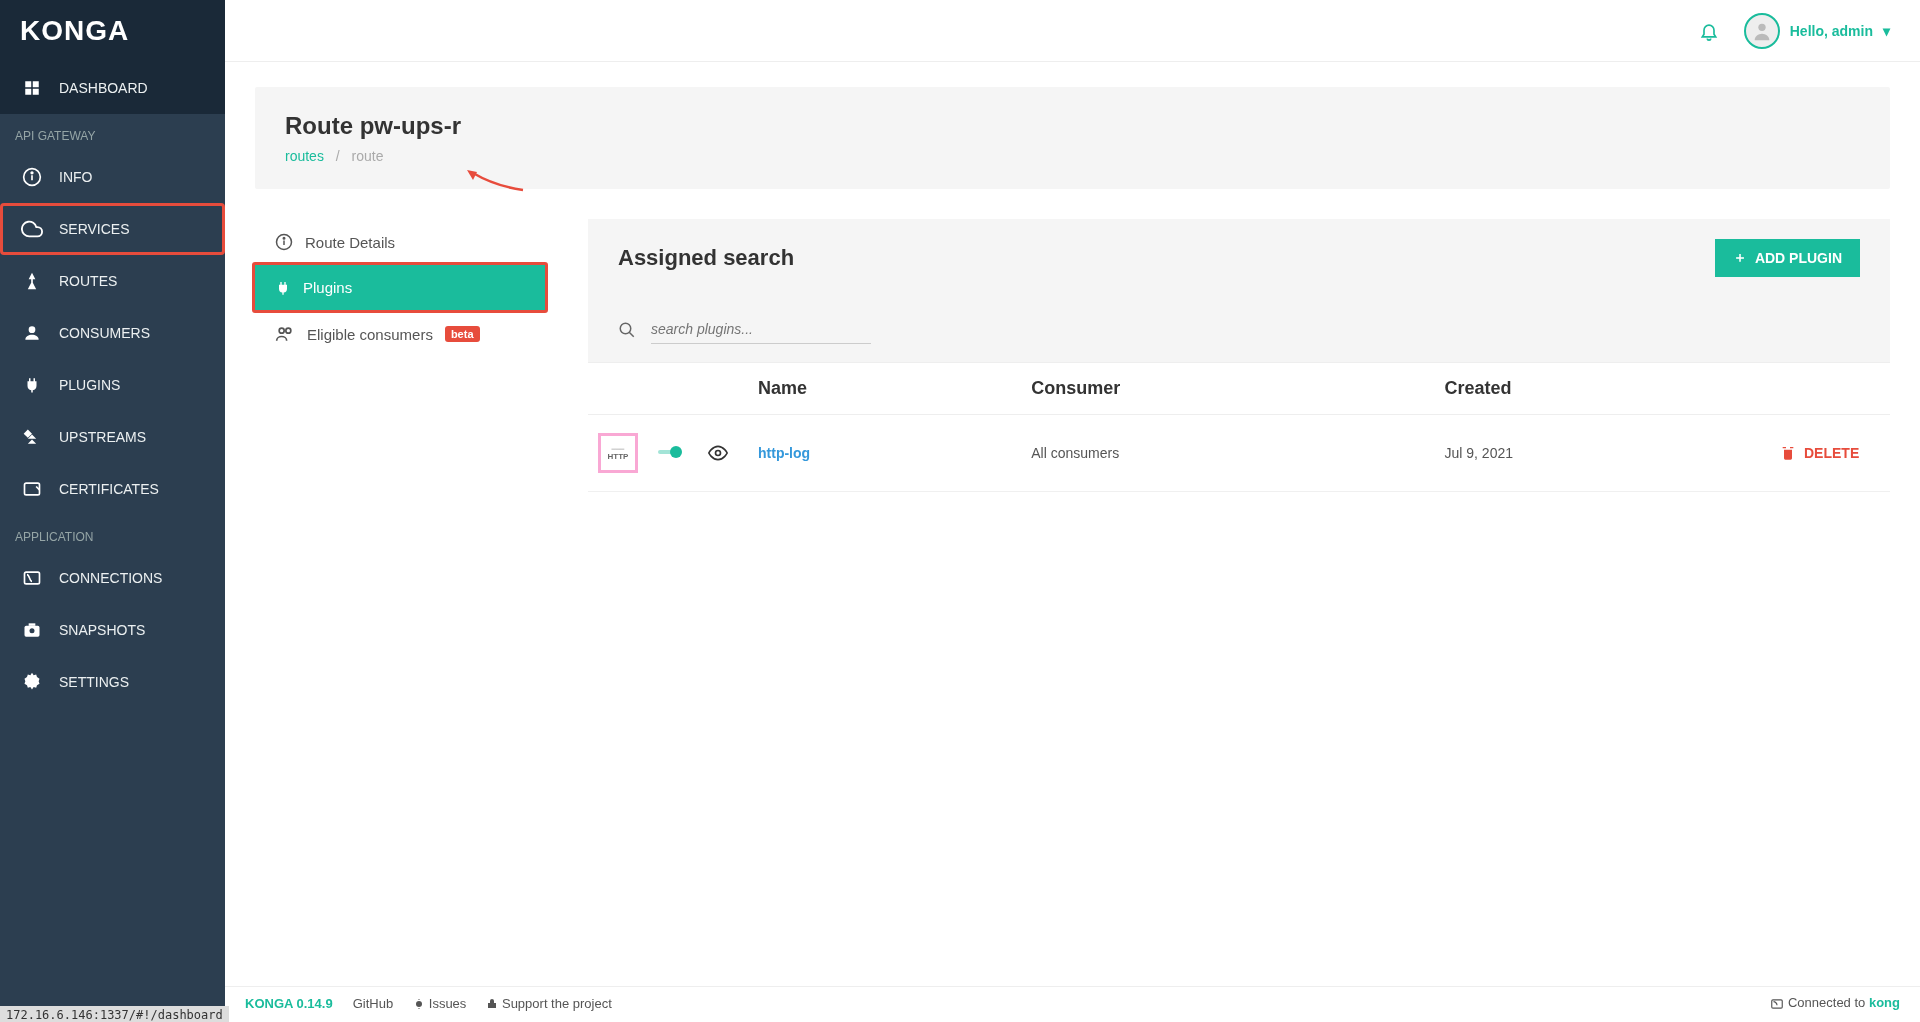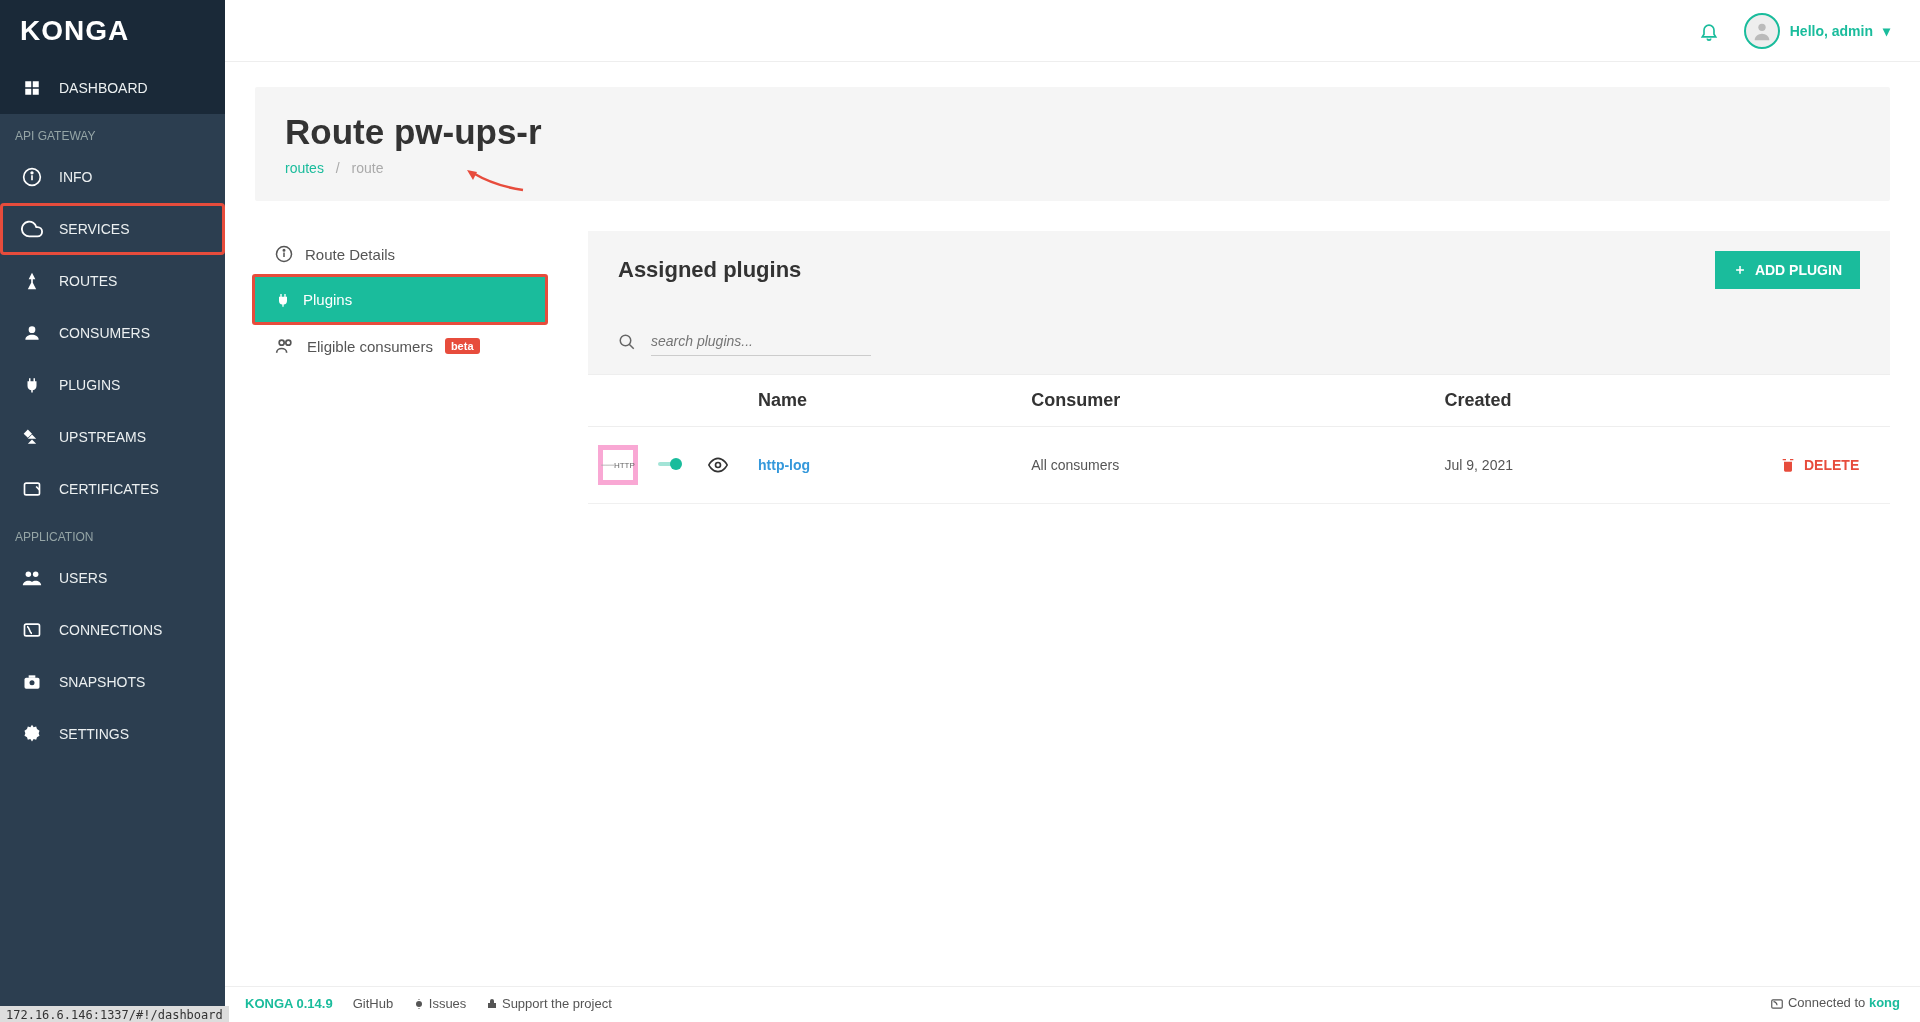--- a/index.html
+++ b/index.html
@@ -15,21 +15,21 @@
     .red-box { border: 3px solid #e74c3c; border-radius: 4px; }
     
     .main { margin-left: 225px; height: 100%; position: relative; }
     .topbar { height: 62px; background: #fff; border-bottom: 1px solid #eee; display: flex; justify-content: flex-end; align-items: center; padding: 0 30px; gap: 25px; }
     .user-greeting { color: #1abc9c; font-weight: 600; font-size: 14px; display: flex; align-items: center; gap: 10px; }
     .avatar { width: 36px; height: 36px; border-radius: 50%; border: 2px solid #1abc9c; background: #eee; display: flex; align-items: center; justify-content: center; }
     .bell-icon { color: #1abc9c; }
     
     .content { padding: 25px 30px; }
     .page-header { background: #f5f5f5; padding: 25px 30px; border-radius: 2px; }
-    .page-title { font-size: 35px; font-weight: 700; color: #333; }
+    .page-title { font-size: 24px; font-weight: 700; color: #333; }
     .breadcrumb { margin-top: 8px; font-size: 14px; }
     .breadcrumb a { color: #1abc9c; text-decoration: none; }
     .breadcrumb .sep { color: #aaa; margin: 0 8px; }
     .breadcrumb .current { color: #aaa; }
     
     .red-arrow { position: absolute; left: 240px; top: 168px; width: 60px; height: 25px; pointer-events: none; }
     
     .layout-row { display: flex; gap: 43px; margin-top: 30px; }
     .left-tabs { width: 290px; }
     .tab-item { padding: 14px 20px; display: flex; align-items: center; gap: 12px; cursor: pointer; font-size: 15px; color: #555; border-radius: 3px; }
@@ -40,21 +40,21 @@
     .panel-head { background: #f5f5f5; padding: 20px 30px; display: flex; justify-content: space-between; align-items: center; }
     .panel-title { font-size: 22px; font-weight: 700; color: #333; }
     .btn-add { background: #1abc9c; color: #fff; border: none; padding: 10px 18px; font-weight: 700; font-size: 14px; cursor: pointer; display: flex; align-items: center; gap: 8px; }
     
     .search-bar { padding: 18px 30px; border-bottom: 1px solid #eee; background: #f5f5f5; display: flex; align-items: center; gap: 15px; }
     .search-bar input { border: none; border-bottom: 1px solid #ccc; background: transparent; padding: 6px 0; font-size: 14px; width: 220px; outline: none; font-style: italic; color: #0f766e; }
     
     .table { width: 100%; border-collapse: collapse; }
     .table th { text-align: left; padding: 15px 10px; font-weight: 600; color: #333; border-bottom: 1px solid #eee; font-size: 18px; }
     .table td { padding: 18px 10px; border-bottom: 1px solid #f0f0f0; font-size: 14px; color: #555; vertical-align: middle; }
-    .plugin-icon { width: 40px; height: 40px; border: 5px solid #f9a8d4; display: flex; align-items: center; justify-content: center; font-size: 8px; color: #666; flex-direction: row; font-weight: normal; }
+    .plugin-icon { width: 40px; height: 40px; border: 3px solid #f9a8d4; display: flex; align-items: center; justify-content: center; font-size: 8px; color: #666; flex-direction: column; font-weight: bold; }
     .plugin-name { color: #3498db; font-weight: 600; }
     .delete-btn { color: #e74c3c; font-weight: 700; cursor: pointer; display: flex; align-items: center; gap: 8px; font-size: 14px; }
     .toggle { width: 28px; height: 14px; display: inline-flex; align-items: center; }
     
     .footer { position: absolute; bottom: 3px; left: 225px; right: 0; padding: 8px 20px; background: #fff; border-top: 1px solid #eee; display: flex; justify-content: space-between; font-size: 13px; color: #555; }
     .footer-left { display: flex; gap: 20px; align-items: center; }
     .footer .brand { color: #1abc9c; font-weight: 600; }
     .footer .kong { color: #1abc9c; font-weight: 600; }
     
     .statusbar-url { position: absolute; bottom: -2px; left: 0; background: #ddd; padding: 2px 6px; font-size: 12px; font-family: monospace; color: #333; z-index: 10; }
@@ -132,30 +132,20 @@
   <div class="nav-item">
     <span class="nav-icon">
         <svg width="20" height="20" viewBox="0 0 24 24" fill="none" stroke="#fff" stroke-width="2">
           <rect x="3" y="5" width="18" height="14" rx="2"></rect>
           <path d="M17 9l4 4"></path>
         </svg>
       </span>
     <span>CERTIFICATES</span>
   </div>
   <div class="nav-section">APPLICATION</div>
-  <div class="nav-item">
-    <span class="nav-icon">
-        <svg width="22" height="22" viewBox="0 0 24 24" fill="#fff">
-          <circle cx="8" cy="8" r="3"></circle>
-          <circle cx="16" cy="8" r="3"></circle>
-          <path d="M2 20c0-3 3-5 6-5s6 2 6 5M10 20c0-3 3-5 6-5s6 2 6 5"></path>
-        </svg>
-      </span>
-    <span>USERS</span>
-  </div>
   <div class="nav-item">
     <span class="nav-icon">
         <svg width="20" height="20" viewBox="0 0 24 24" fill="none" stroke="#fff" stroke-width="2">
           <rect x="3" y="5" width="18" height="14" rx="2"></rect>
           <path d="M6 8c3 0 3 8 6 8"></path>
         </svg>
       </span>
     <span>CONNECTIONS</span>
   </div>
   <div class="nav-item">
@@ -241,21 +231,21 @@
                 <path d="M2 20c0-3 3-5 6-5s6 2 6 5"></path>
               </svg>
             </span>
           <span>Eligible consumers</span>
           <span class="beta">beta</span>
         </div>
       </div>
 
       <div class="plugins-panel">
         <div class="panel-head">
-          <div class="panel-title">Assigned plugins</div>
+          <div class="panel-title">Assigned search</div>
           <button class="btn-add">
             <span>＋</span>
             <span>ADD PLUGIN</span>
           </button>
         </div>
         <div class="search-bar">
           <span>
               <svg width="18" height="18" viewBox="0 0 24 24" fill="none" stroke="#666" stroke-width="2">
                 <circle cx="10" cy="10" r="7"></circle>
                 <line x1="21" y1="21" x2="15" y2="15"></line>

